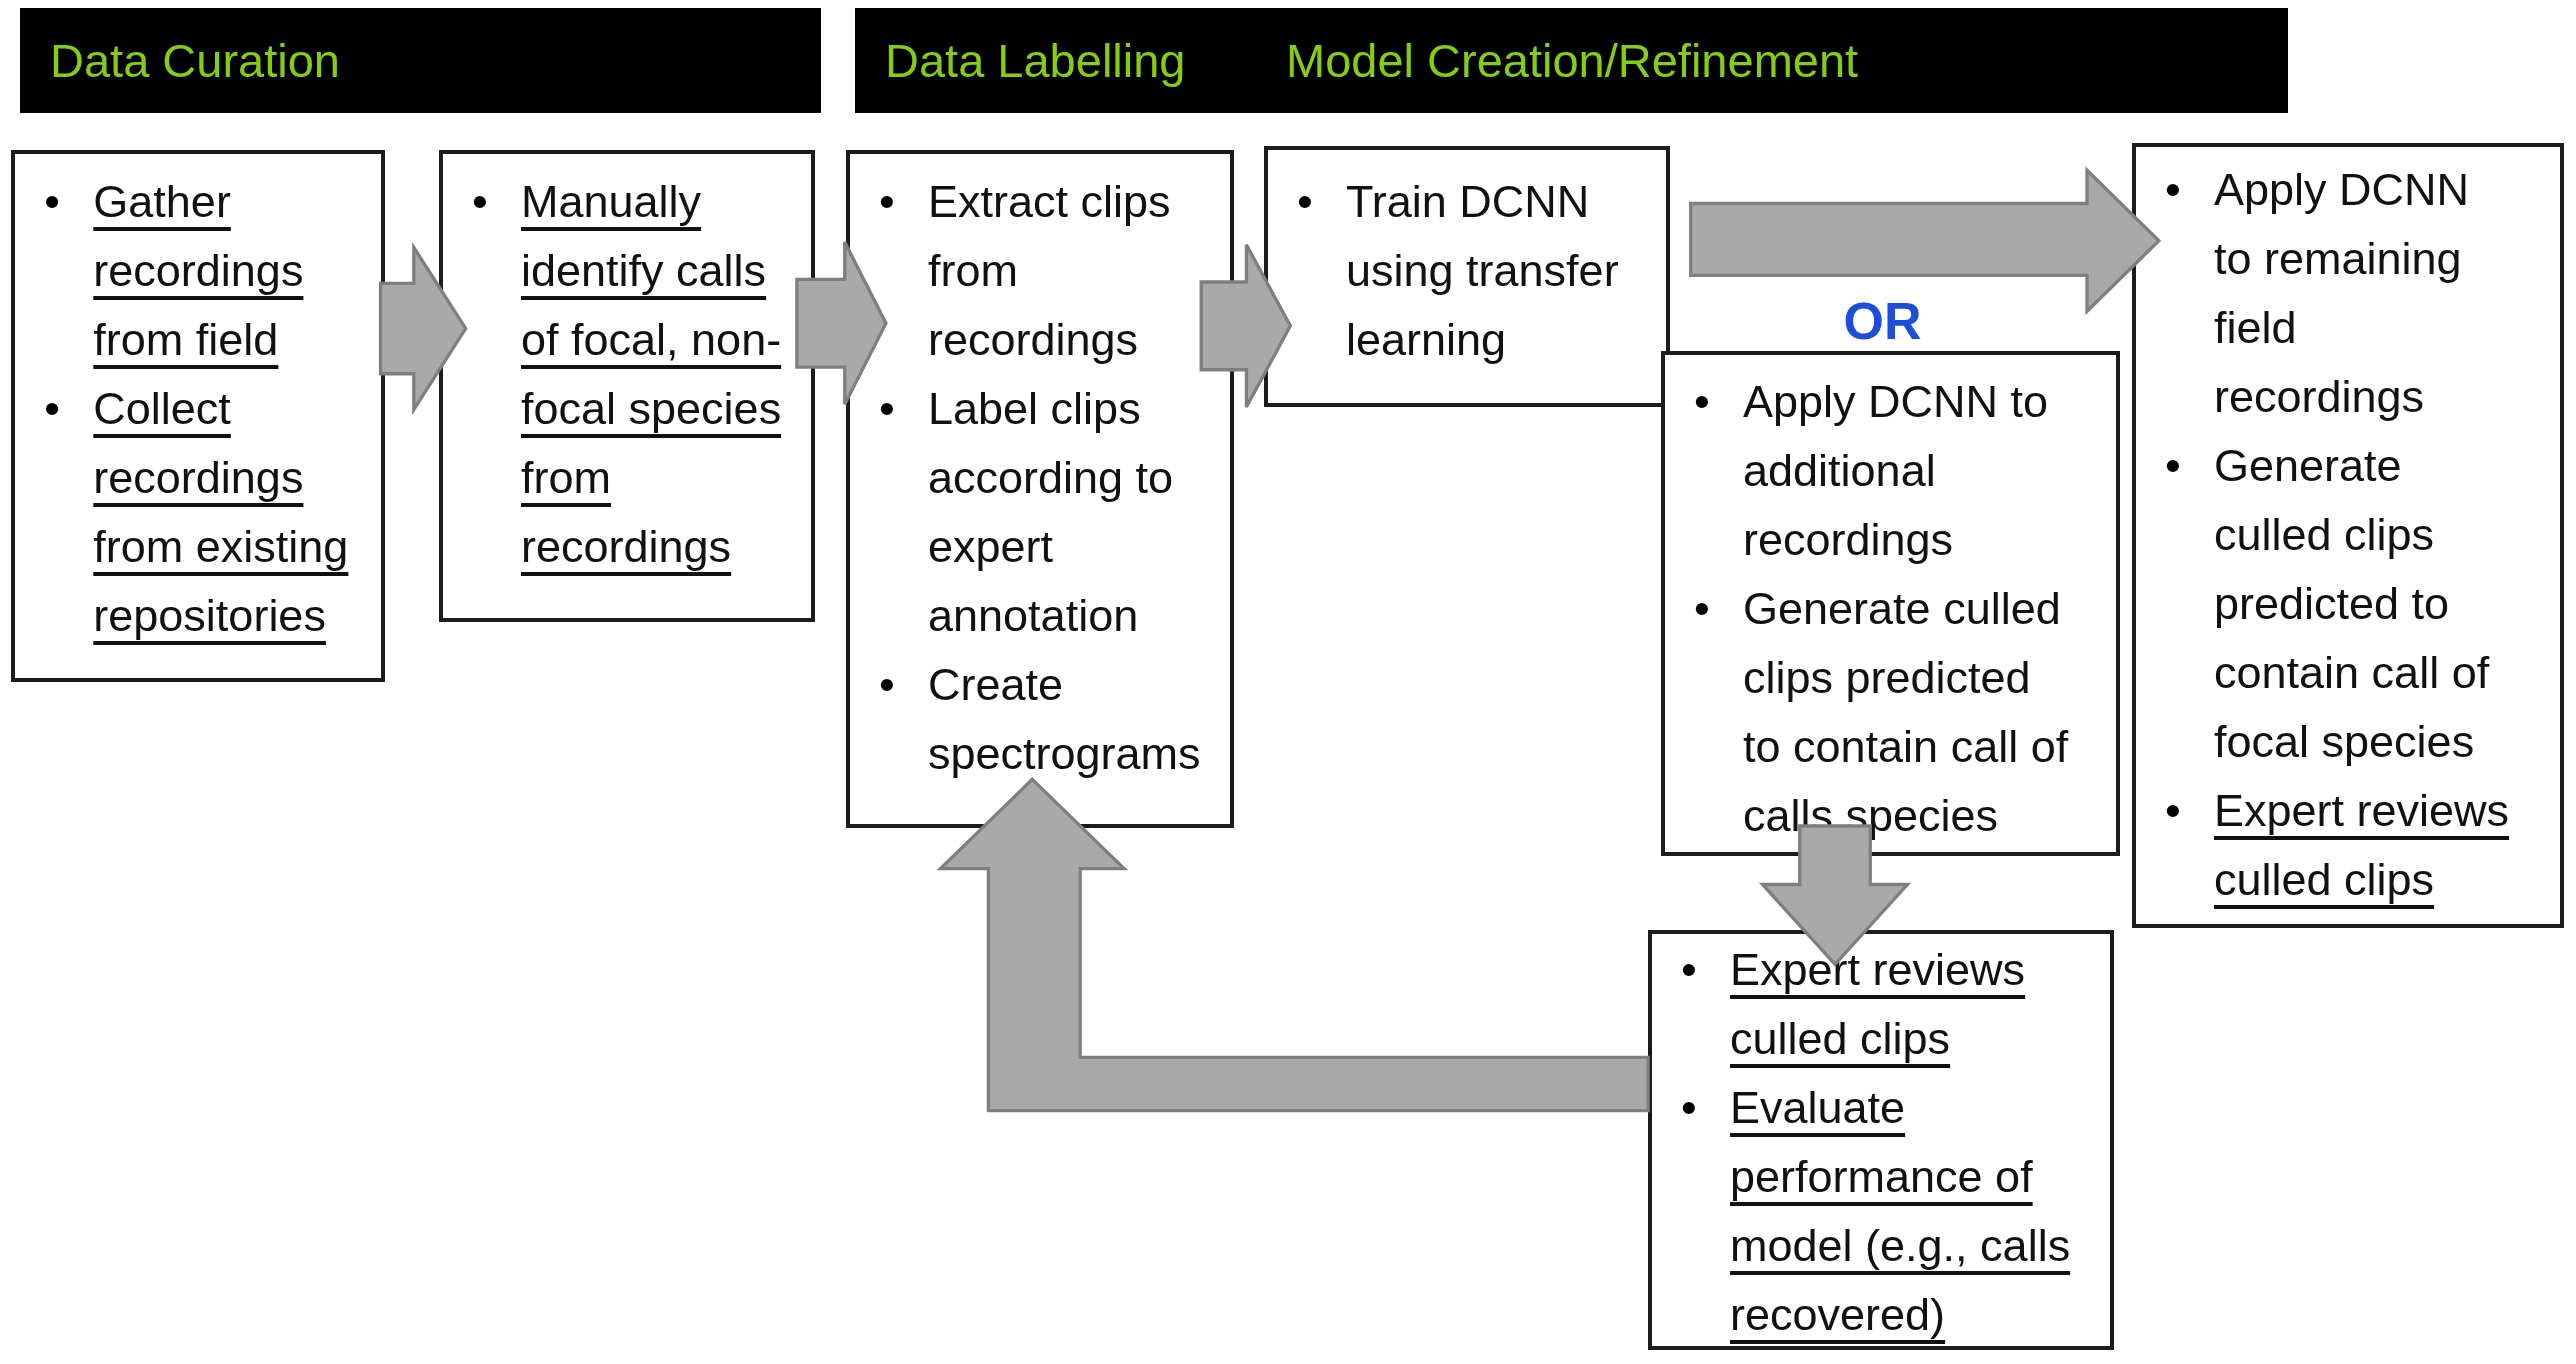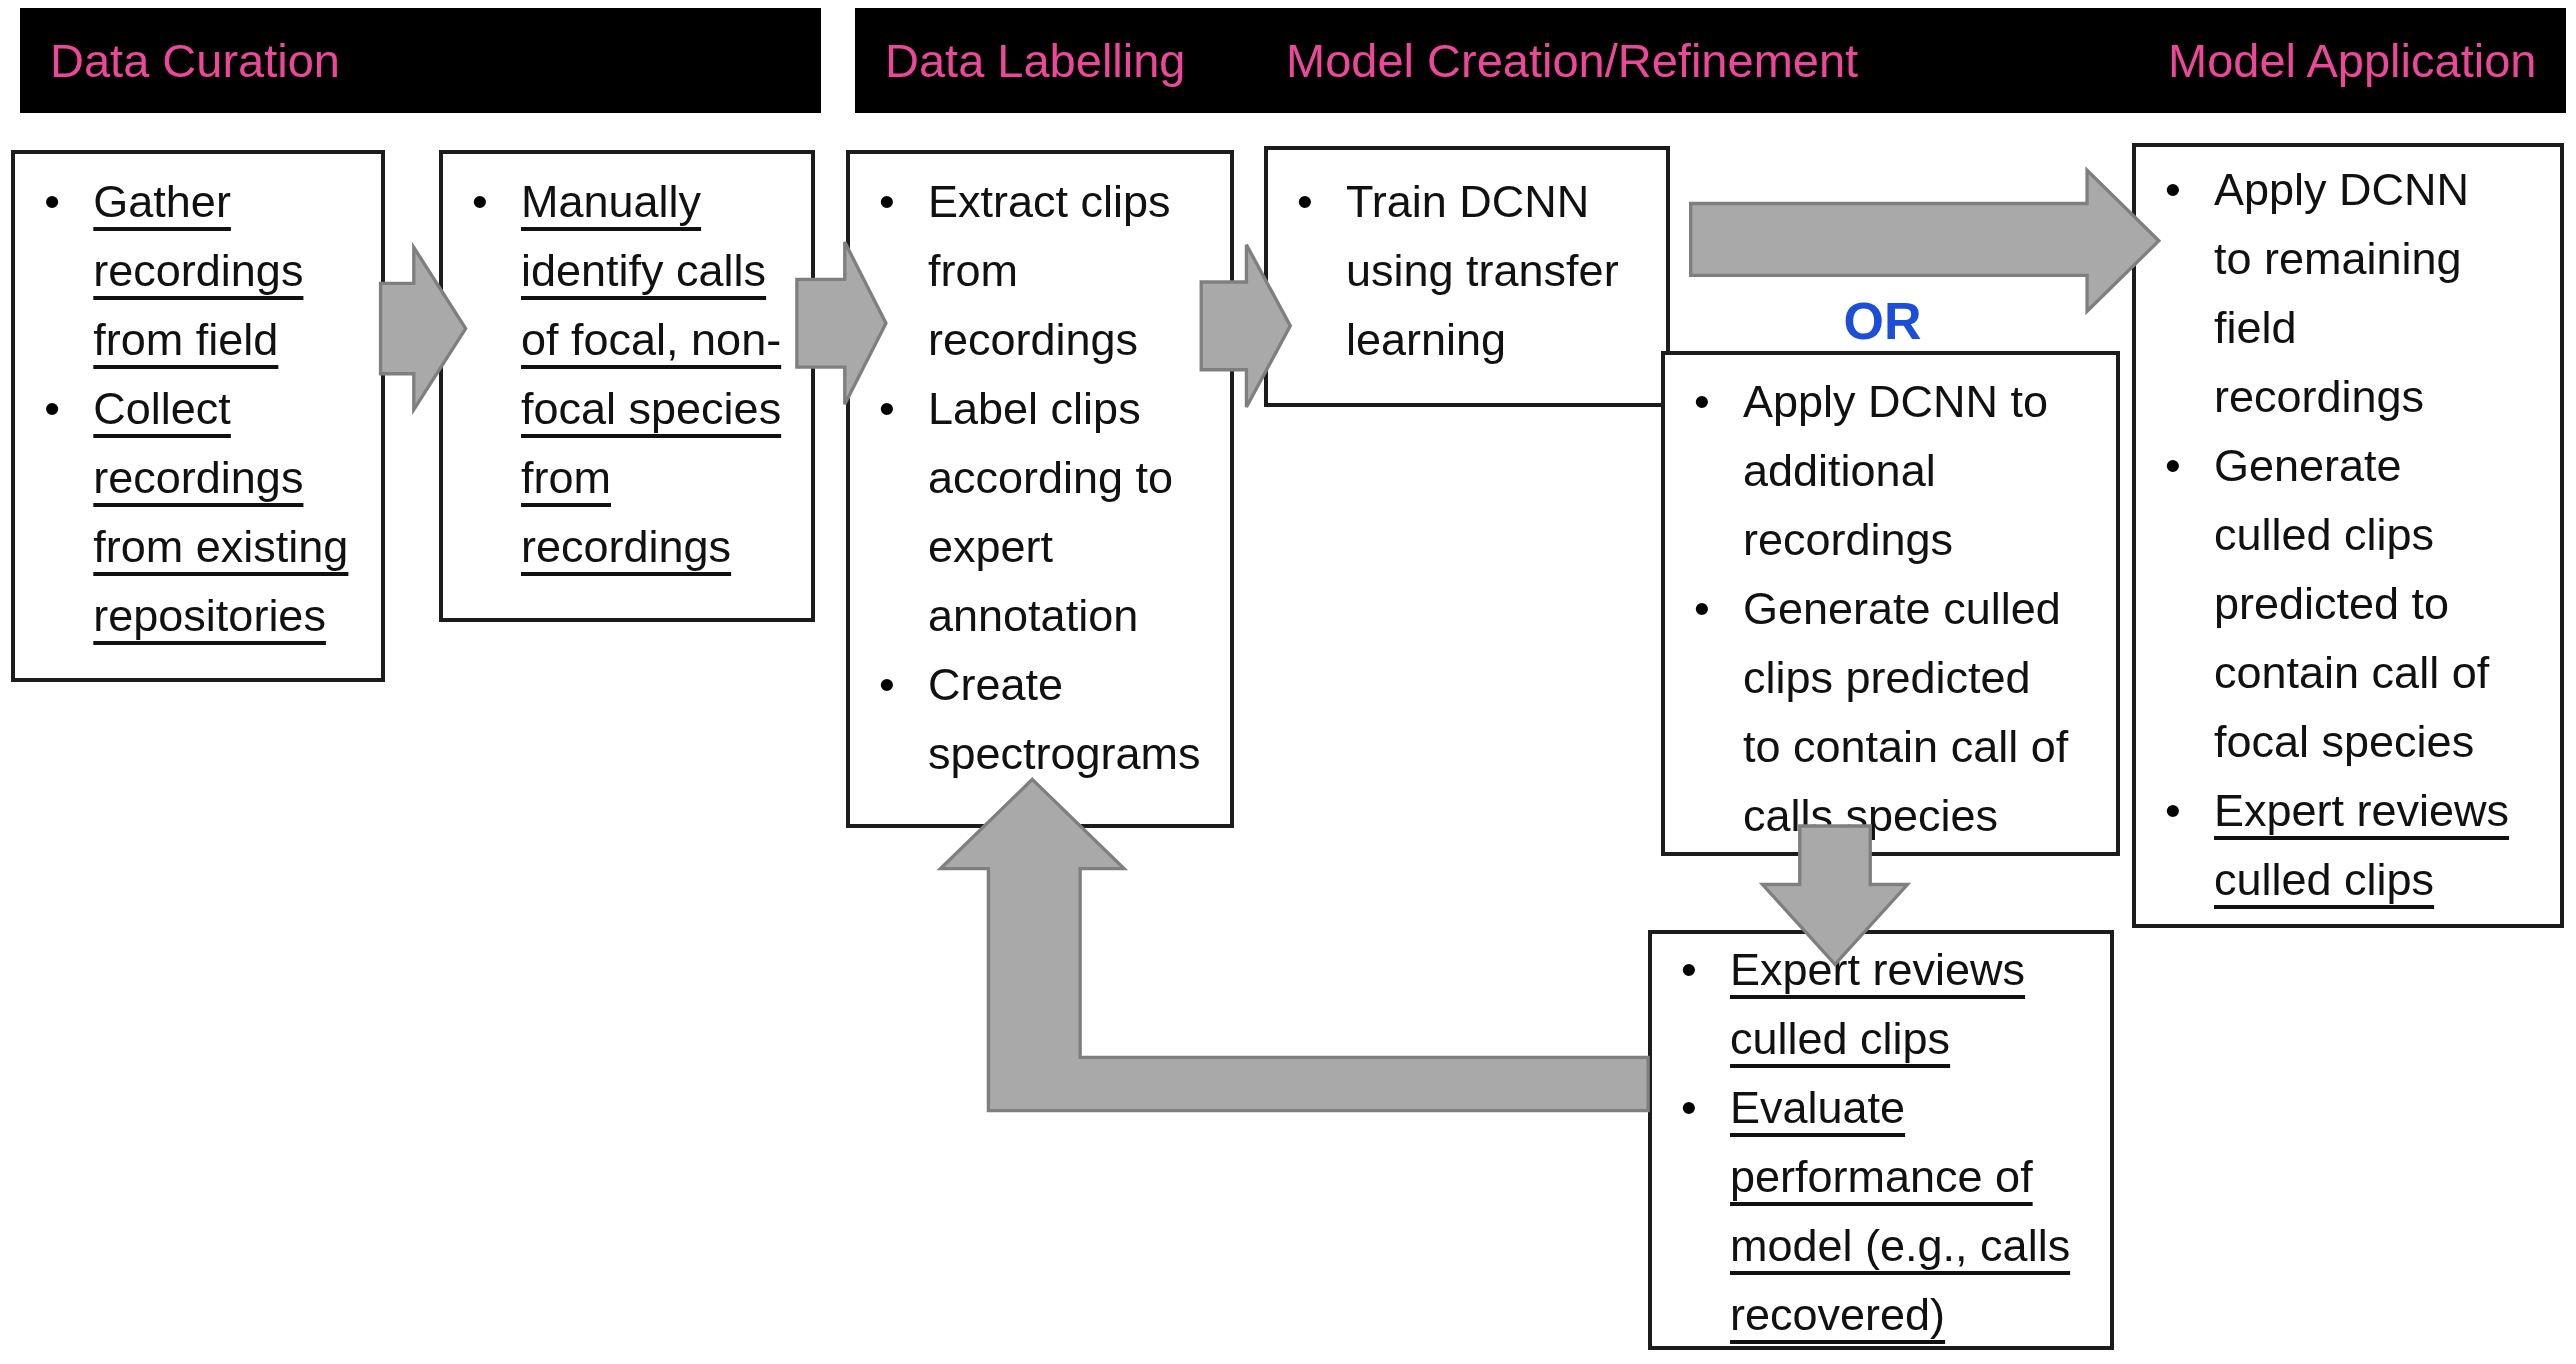--- a/index.html
+++ b/index.html
@@ -1,19 +1,19 @@
 <!DOCTYPE html>
 <html style="font-size:10.6px"><head>
 <meta charset="utf-8">
 <style>
   html,body{margin:0;padding:0;background:#ffffff;}
   #canvas{position:relative;width:2576px;height:1364px;background:#ffffff;overflow:hidden;
           font-family:"Liberation Sans","DejaVu Sans",sans-serif;}
 
-  .hdr{position:absolute;top:8px;height:105px;background:#000000;color:#ec4899;
+  .hdr{position:absolute;top:8px;height:105px;background:#000000;color:#84cc16;
        font-size:47px;display:flex;align-items:center;padding-left:30px;
        box-sizing:border-box;z-index:1;}
 
   .box{position:absolute;background:#ffffff;border:4px solid #1c1c1c;box-sizing:border-box;z-index:2;}
   .box ul{list-style:none;margin:0;padding:0 9.3px 0 0;}
   .box li{position:relative;padding-left:78px;font-size:45px;line-height:69px;color:#111111;}
   .blt{position:absolute;left:29px;top:0;color:#000000;}
   .t{white-space:pre-line;}
   .t.u{text-decoration:underline;text-decoration-thickness:4px;text-underline-offset:10px;
        text-decoration-color:#111111;}
@@ -30,23 +30,20 @@
 <div id="canvas">
 
   <div class="hdr" style="left:20px;width:801px;">
     <span>Data Curation</span>
   </div>
   <div class="hdr" style="left:855px;width:428px;">
     <span>Data Labelling</span>
   </div>
   <div class="hdr" style="left:1256px;width:1032px;">
     <span>Model Creation/Refinement</span>
-  </div>
-  <div class="hdr" style="left:2138px;width:428px;">
-    <span>Model Application</span>
   </div>
 
   <div class="box" style="left:11.3px;top:150px;width:374px;height:532px;">
     <ul style="padding-top:13.3px;">
       <li>
         <span class="blt">•</span>
         <span class="t u">Gather
 recordings
 from field</span>
       </li>

